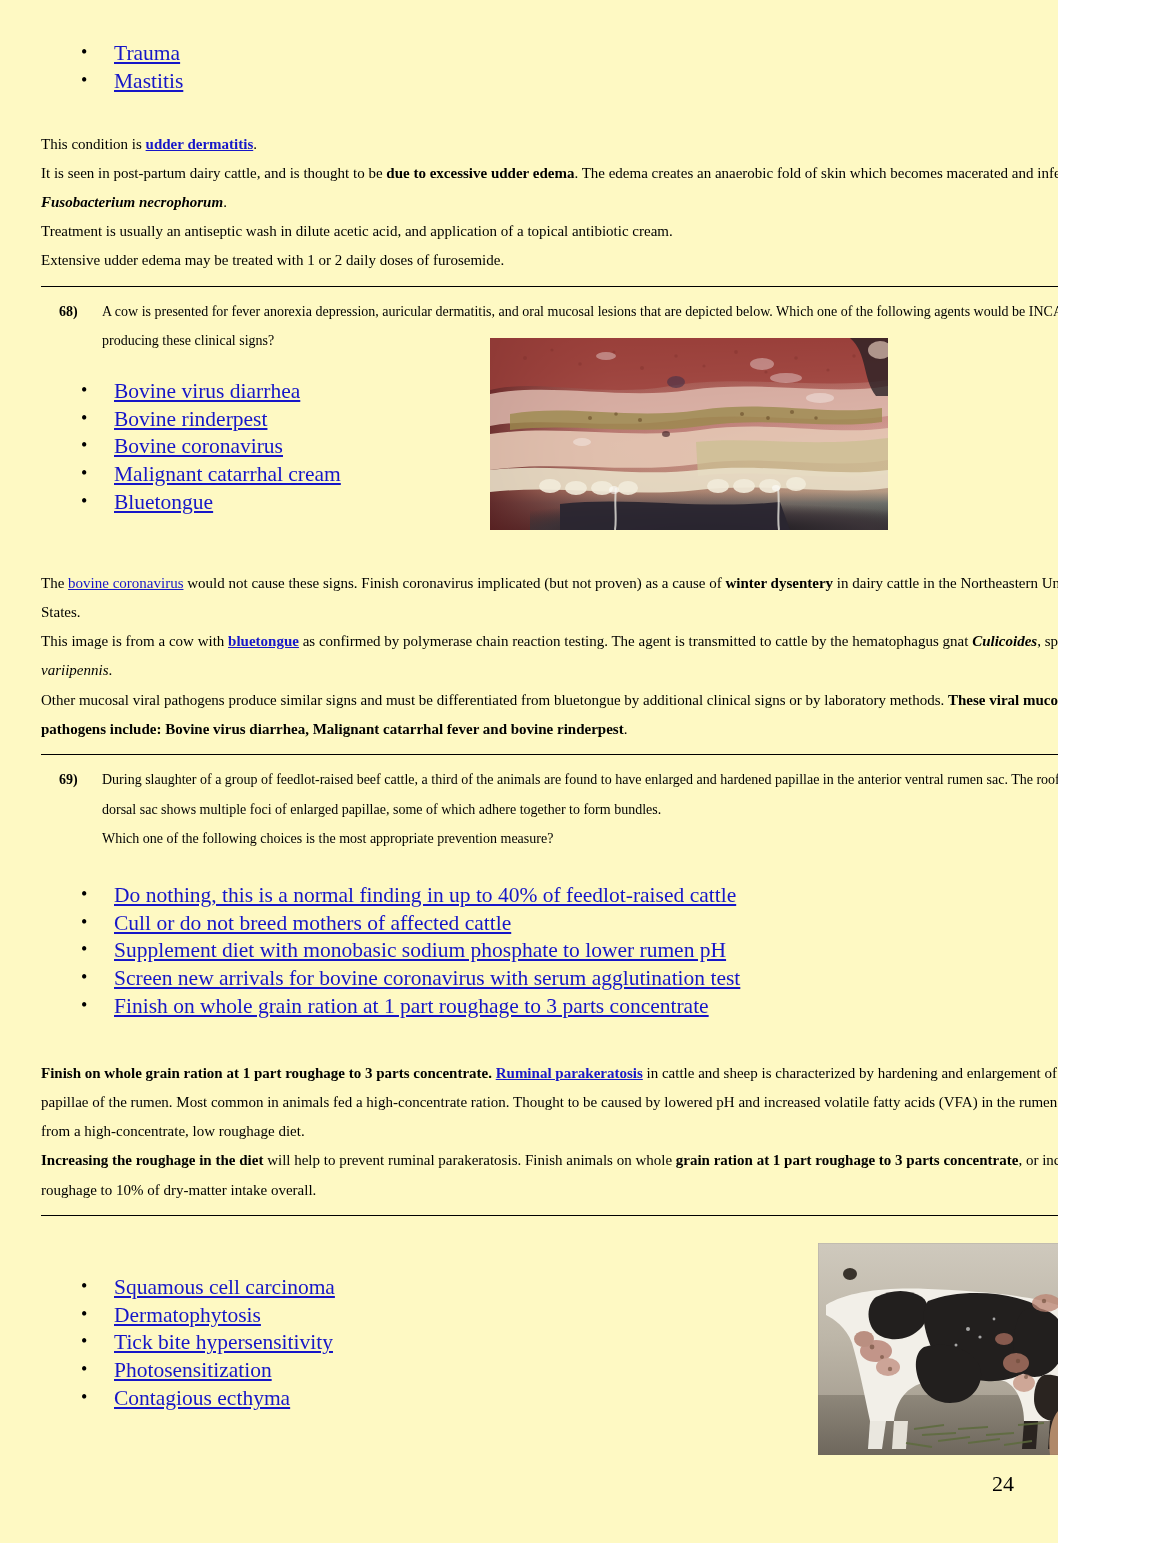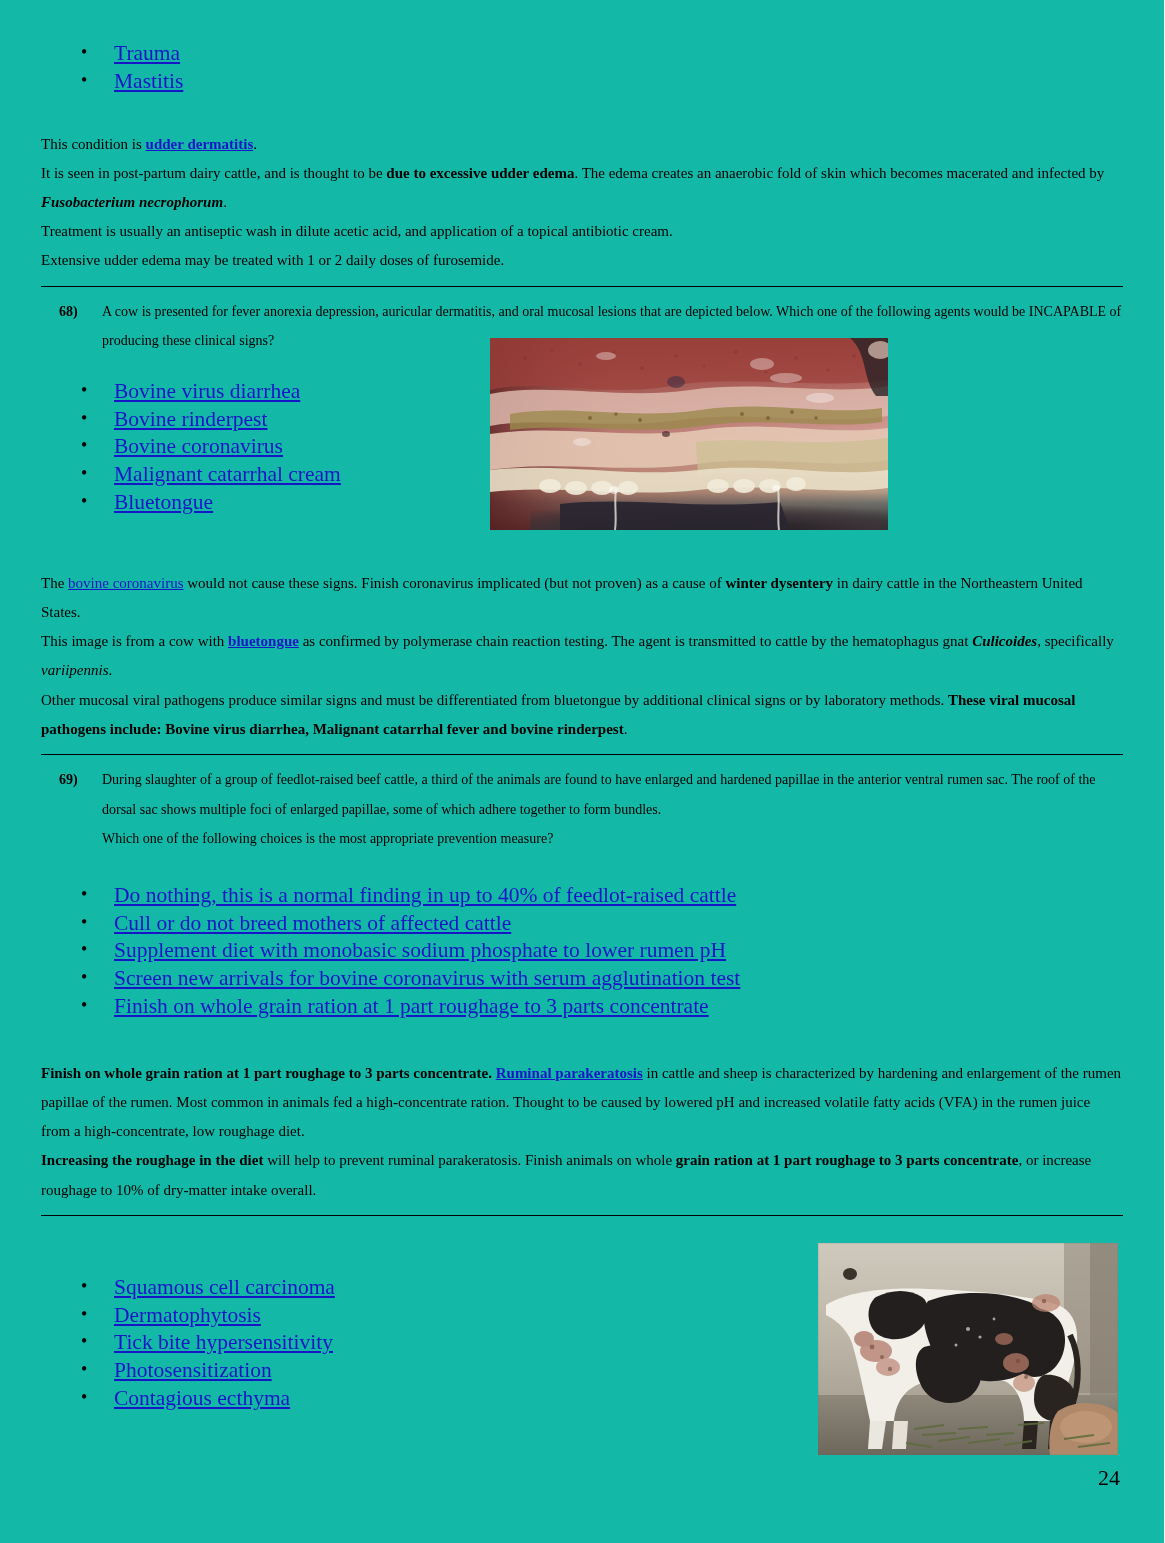--- a/index.html
+++ b/index.html
@@ -6,23 +6,23 @@
     margin: 0;
     padding: 0;
     background: #ffffff;
   }
   body {
     font-family: "Liberation Serif", "DejaVu Serif", serif;
     color: #000000;
   }
   .page {
     position: relative;
-    width: 1164px;
+    width: 1058px;
     height: 1543px;
-    background: #14b8a6;
+    background: #fef9c3;
     box-sizing: border-box;
     padding: 12px;
     overflow: hidden;
   }
   .content {
     position: absolute;
     left: 41px;
     top: 40px;
     width: 1082px;
   }
@@ -109,21 +109,21 @@
     left: 818px;
     top: 1243px;
     width: 300px;
     height: 212px;
   }
   .photo svg { display: block; width: 100%; height: 100%; }
 
   .page-number {
     position: absolute;
     right: 44px;
-    bottom: 53px;
+    bottom: 47px;
     font-size: 22px;
     line-height: 24px;
   }
 </style>
 </head>
 <body>
 
 <div class="page">
 
   <div class="photo" id="mucosa-photo">

